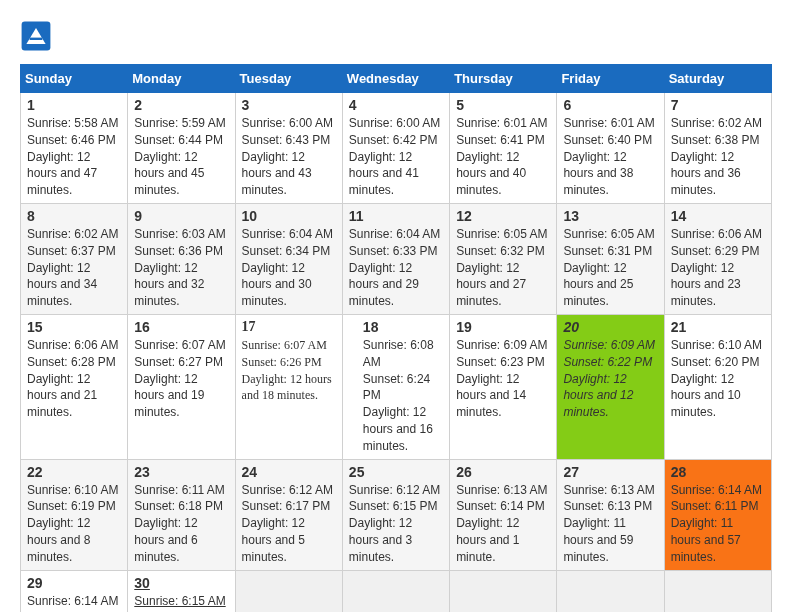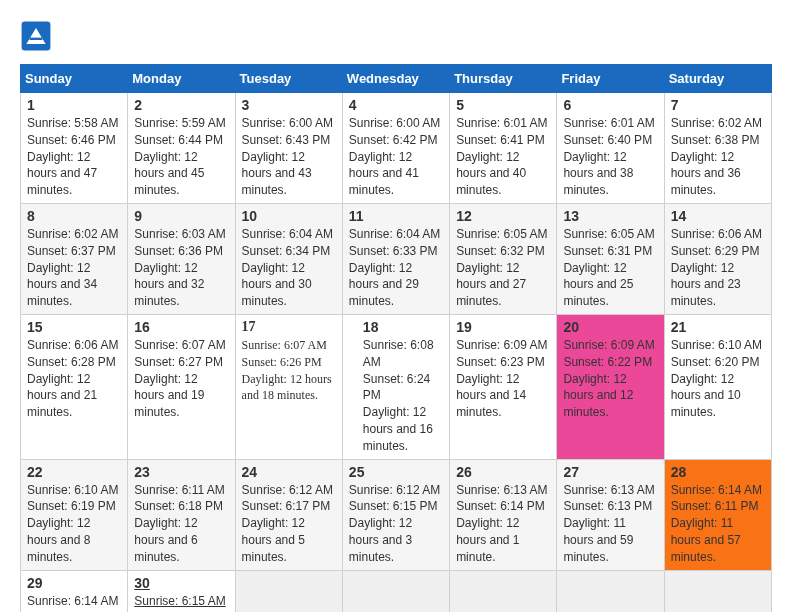--- a/index.html
+++ b/index.html
@@ -140,21 +140,21 @@
           <td style="background-color: rgb(245, 245, 245);"><span class="day-num">12</span><span class="day-info">Sunrise: 6:05 AM<br>Sunset: 6:32 PM<br>Daylight: 12 hours and 27 minutes.</span></td>
           <td style="background-color: rgb(245, 245, 245);"><span class="day-num">13</span><span class="day-info">Sunrise: 6:05 AM<br>Sunset: 6:31 PM<br>Daylight: 12 hours and 25 minutes.</span></td>
           <td style="background-color: rgb(245, 245, 245);"><span class="day-num">14</span><span class="day-info">Sunrise: 6:06 AM<br>Sunset: 6:29 PM<br>Daylight: 12 hours and 23 minutes.</span></td>
         </tr>
         <tr>
           <td style="background-color: rgb(255, 255, 255);"><span class="day-num">15</span><span class="day-info">Sunrise: 6:06 AM<br>Sunset: 6:28 PM<br>Daylight: 12 hours and 21 minutes.</span></td>
           <td style="background-color: rgb(255, 255, 255);"><span class="day-num">16</span><span class="day-info">Sunrise: 6:07 AM<br>Sunset: 6:27 PM<br>Daylight: 12 hours and 19 minutes.</span></td>
           <td style="background-color: rgb(255, 255, 255); font-family: Liberation Serif, serif;"><span class="day-num">17</span><span class="day-info">Sunrise: 6:07 AM<br>Sunset: 6:26 PM<br>Daylight: 12 hours and 18 minutes.</span></td>
           <td style="background-color: rgb(255, 255, 255); padding-left: 20px;"><span class="day-num">18</span><span class="day-info">Sunrise: 6:08 AM<br>Sunset: 6:24 PM<br>Daylight: 12 hours and 16 minutes.</span></td>
           <td style="background-color: rgb(255, 255, 255);"><span class="day-num">19</span><span class="day-info">Sunrise: 6:09 AM<br>Sunset: 6:23 PM<br>Daylight: 12 hours and 14 minutes.</span></td>
-          <td style="background-color: #ec4899;"><span class="day-num">20</span><span class="day-info">Sunrise: 6:09 AM<br>Sunset: 6:22 PM<br>Daylight: 12 hours and 12 minutes.</span></td>
+          <td style="background-color: #84cc16; font-style: italic;"><span class="day-num">20</span><span class="day-info">Sunrise: 6:09 AM<br>Sunset: 6:22 PM<br>Daylight: 12 hours and 12 minutes.</span></td>
           <td style="background-color: rgb(255, 255, 255);"><span class="day-num">21</span><span class="day-info">Sunrise: 6:10 AM<br>Sunset: 6:20 PM<br>Daylight: 12 hours and 10 minutes.</span></td>
         </tr>
         <tr>
           <td style="background-color: rgb(245, 245, 245);"><span class="day-num">22</span><span class="day-info">Sunrise: 6:10 AM<br>Sunset: 6:19 PM<br>Daylight: 12 hours and 8 minutes.</span></td>
           <td style="background-color: rgb(245, 245, 245);"><span class="day-num">23</span><span class="day-info">Sunrise: 6:11 AM<br>Sunset: 6:18 PM<br>Daylight: 12 hours and 6 minutes.</span></td>
           <td style="background-color: rgb(245, 245, 245);"><span class="day-num">24</span><span class="day-info">Sunrise: 6:12 AM<br>Sunset: 6:17 PM<br>Daylight: 12 hours and 5 minutes.</span></td>
           <td style="background-color: rgb(245, 245, 245);"><span class="day-num">25</span><span class="day-info">Sunrise: 6:12 AM<br>Sunset: 6:15 PM<br>Daylight: 12 hours and 3 minutes.</span></td>
           <td style="background-color: rgb(245, 245, 245);"><span class="day-num">26</span><span class="day-info">Sunrise: 6:13 AM<br>Sunset: 6:14 PM<br>Daylight: 12 hours and 1 minute.</span></td>
           <td style="background-color: rgb(245, 245, 245);"><span class="day-num">27</span><span class="day-info">Sunrise: 6:13 AM<br>Sunset: 6:13 PM<br>Daylight: 11 hours and 59 minutes.</span></td>
           <td style="background-color: #f97316;"><span class="day-num">28</span><span class="day-info">Sunrise: 6:14 AM<br>Sunset: 6:11 PM<br>Daylight: 11 hours and 57 minutes.</span></td>

